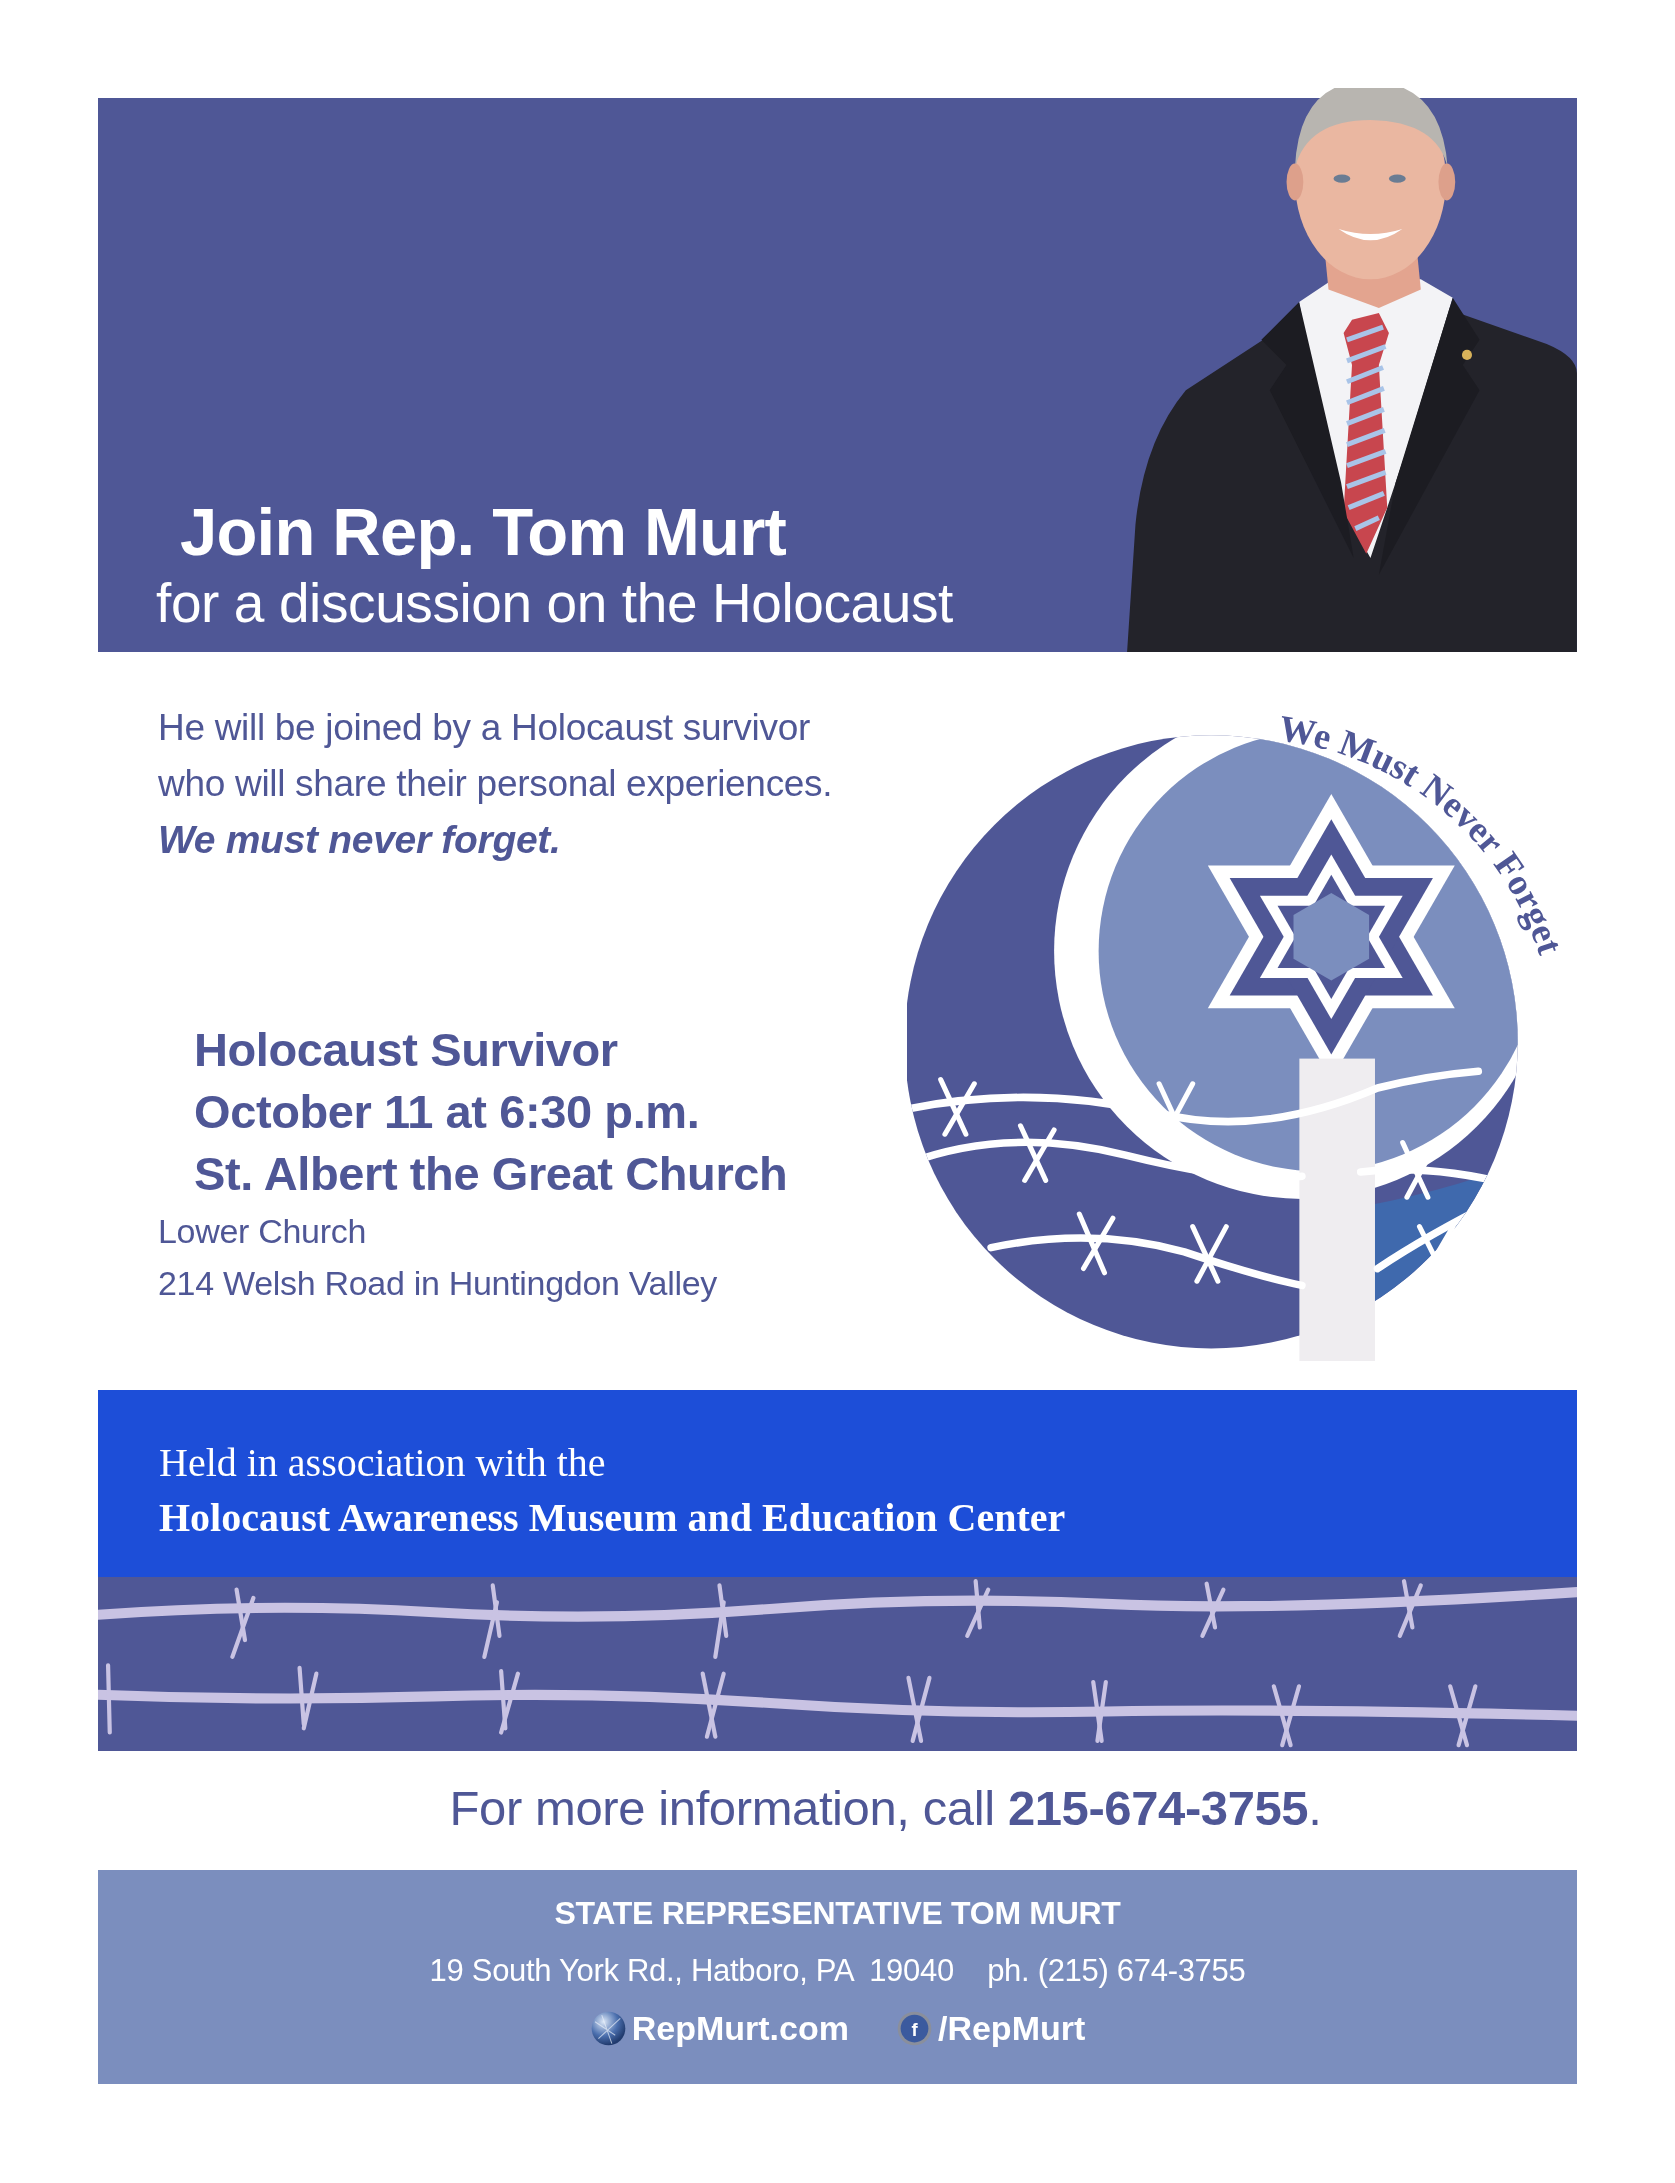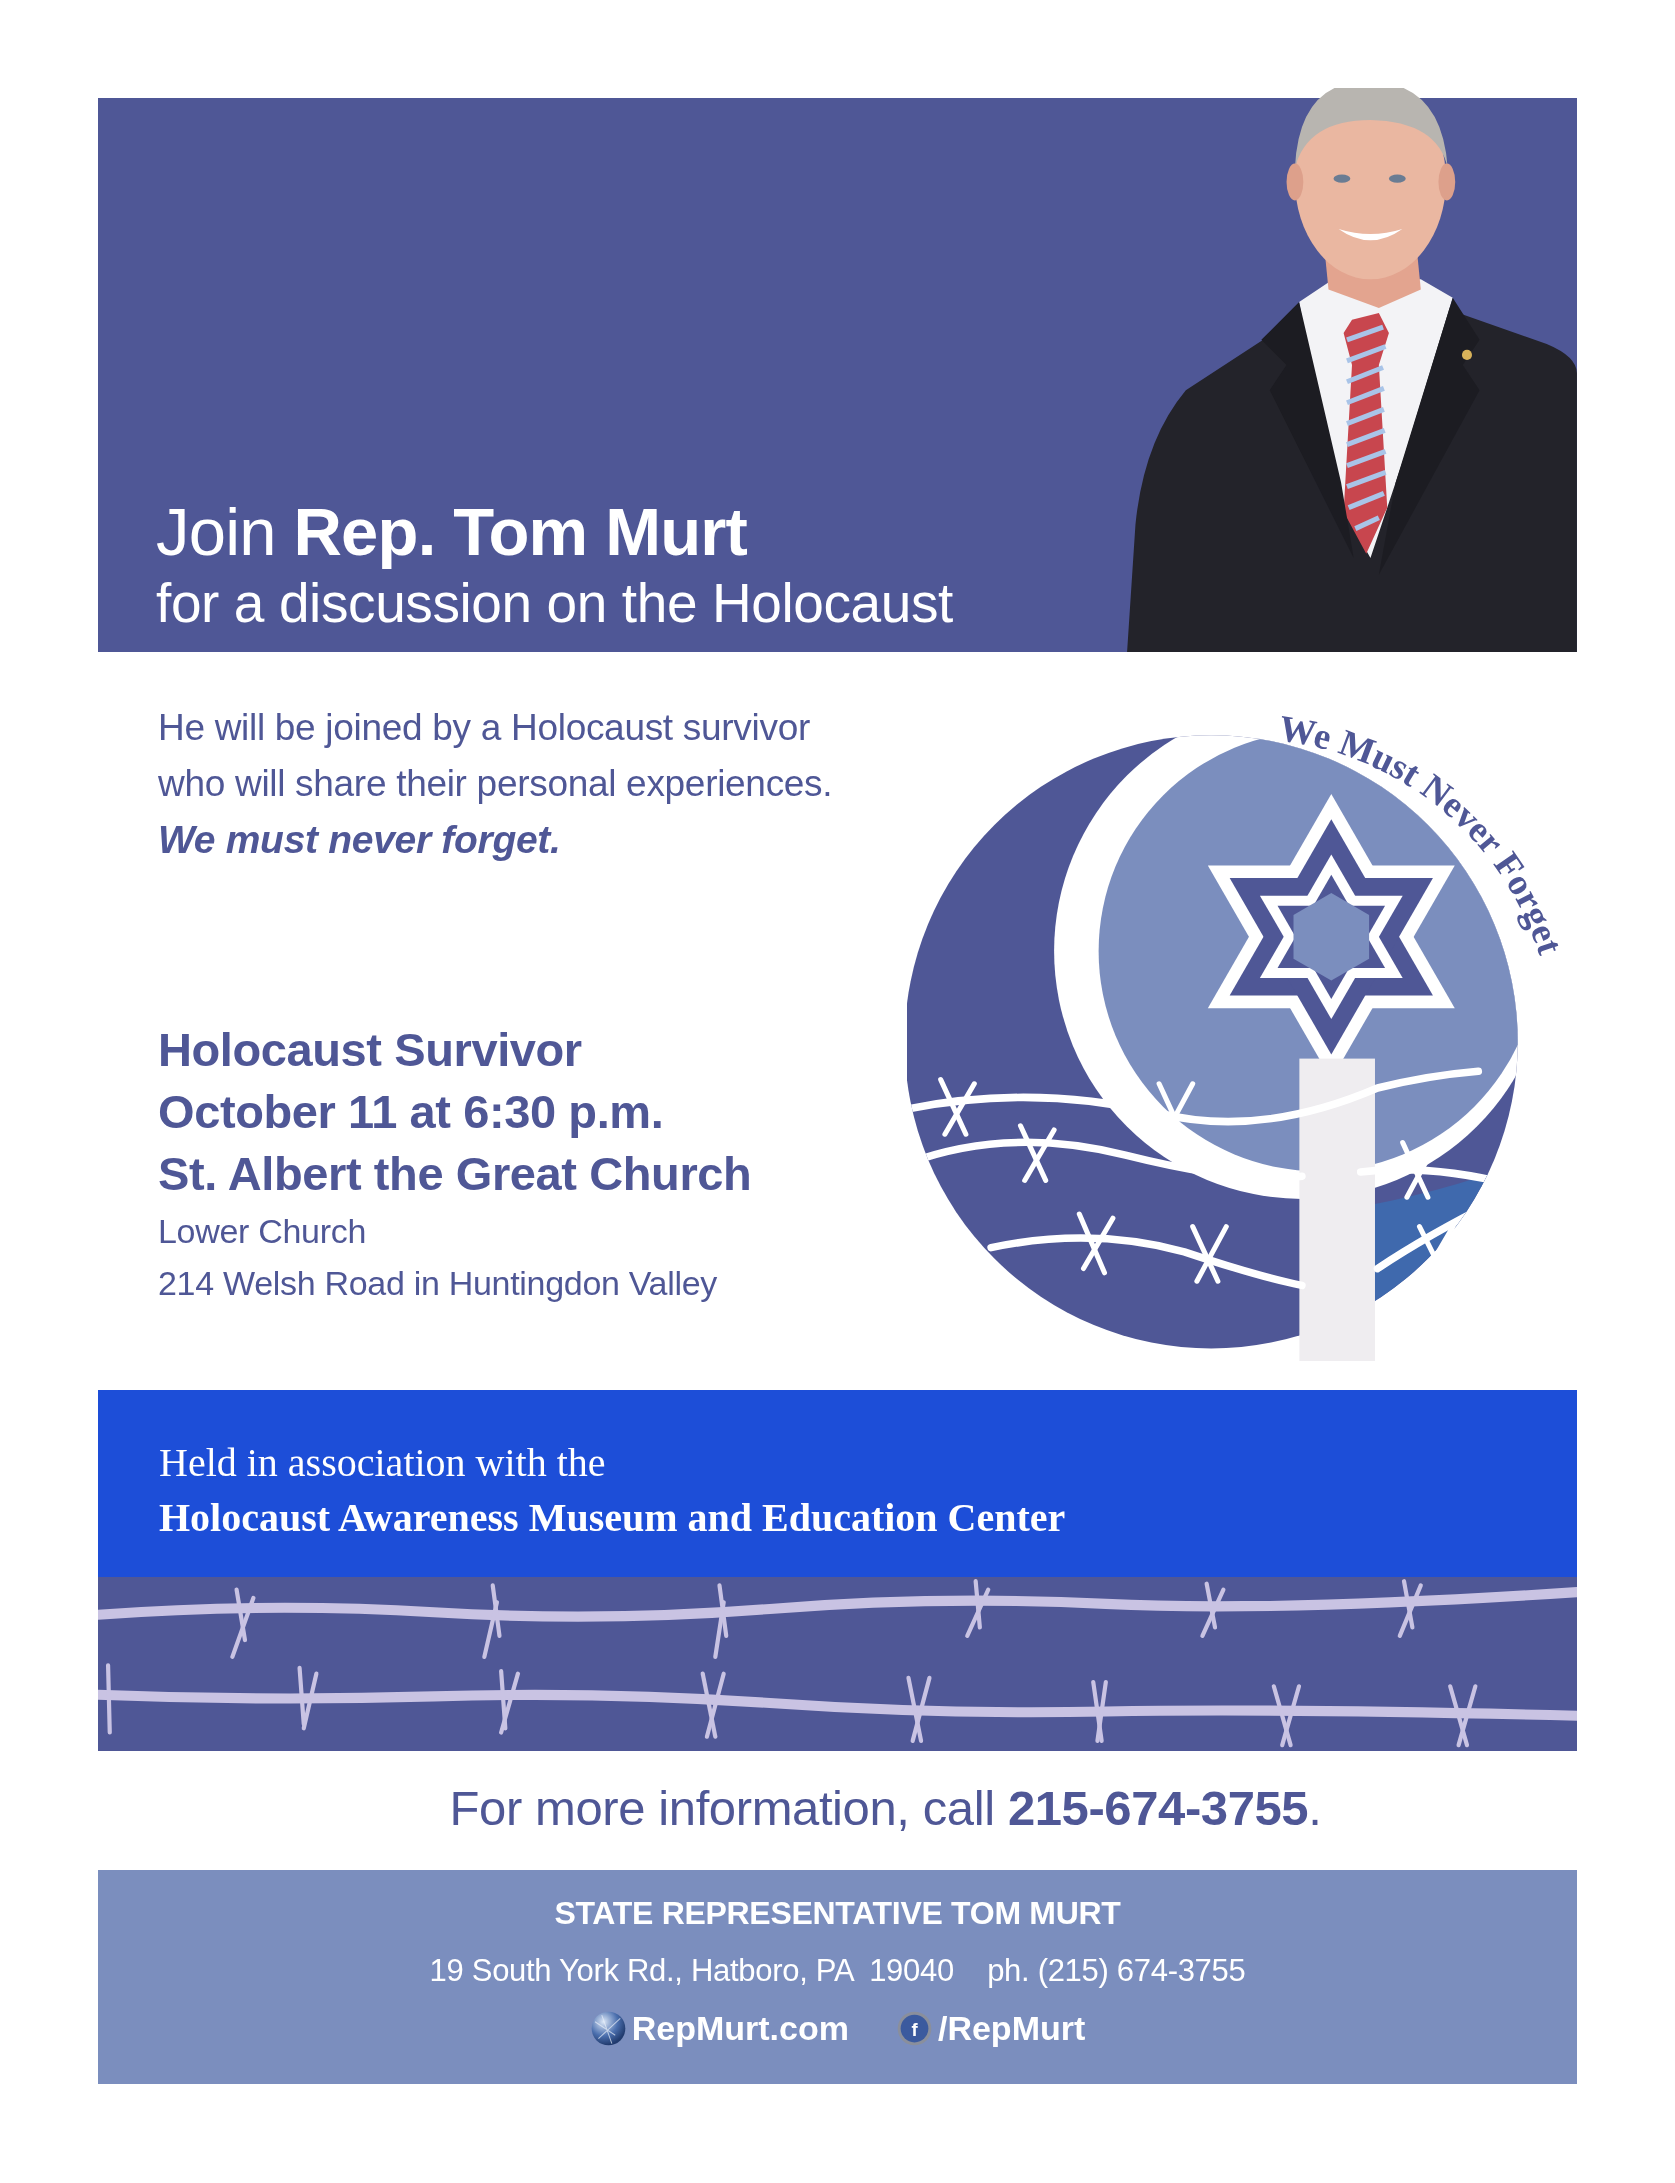--- a/index.html
+++ b/index.html
@@ -3,33 +3,33 @@
 <meta charset="utf-8">
 <style>
   html, body { margin:0; padding:0; background:#ffffff; }
   body { width:1675px; height:2183px; position:relative; overflow:hidden;
          font-family:"Liberation Sans", "DejaVu Sans", sans-serif; }
   .abs { position:absolute; }
 
   
   #hero { left:98px; top:98px; width:1479px; height:554px; background:#4f5796; overflow:visible; }
   #hero-title { left:58px; top:395px; color:#ffffff; font-size:67px; line-height:77px; white-space:nowrap; letter-spacing:-0.8px; }
-  #hero-title .light { font-weight:normal; }
+  #hero-title .light { font-weight:bold;margin-left:24px; }
   #hero-title .bold { font-weight:bold; }
   #hero-sub { left:58px; top:472px; color:#ffffff; font-size:55px; line-height:67px; white-space:nowrap; letter-spacing:-0.4px; }
   #portrait { left:1029px; top:-10px; width:450px; height:564px; }
 
   
   .blue { color:#4f5796; }
   #intro { left:158px; top:700px; width:798px; }
   #intro .line { font-size:37px; line-height:56px; white-space:nowrap; letter-spacing:-0.3px; }
   #intro .emph { font-weight:bold; font-style:italic; font-size:39px; }
 
   #event { left:158px; top:1019px; width:756px; }
-  #event .h { font-weight:bold; font-size:47px; line-height:62px; white-space:nowrap; letter-spacing:-0.4px; }
+  #event .h { font-weight:bold; font-size:47px; line-height:62px; white-space:nowrap; letter-spacing:-0.4px;margin-left:36px; }
   #event .s { font-size:34px; line-height:52px; white-space:nowrap; letter-spacing:-0.3px; }
 
   #logo { left:907px; top:689px; width:689px; height:672px; }
 
   
   #assoc { left:98px; top:1390px; width:1479px; height:187px; background:#1d4ed8; }
   #assoc .t1 { position:absolute; left:61px; top:49px; color:#ffffff; font-family:"Liberation Serif","DejaVu Serif",serif; font-size:40px; white-space:nowrap; }
   #assoc .t2 { position:absolute; left:61px; top:104px; color:#ffffff; font-family:"Liberation Serif","DejaVu Serif",serif; font-weight:bold; font-size:40px; white-space:nowrap; }
   #wireband { left:98px; top:1577px; width:1479px; height:174px; background:#4f5796; overflow:hidden; }
 

